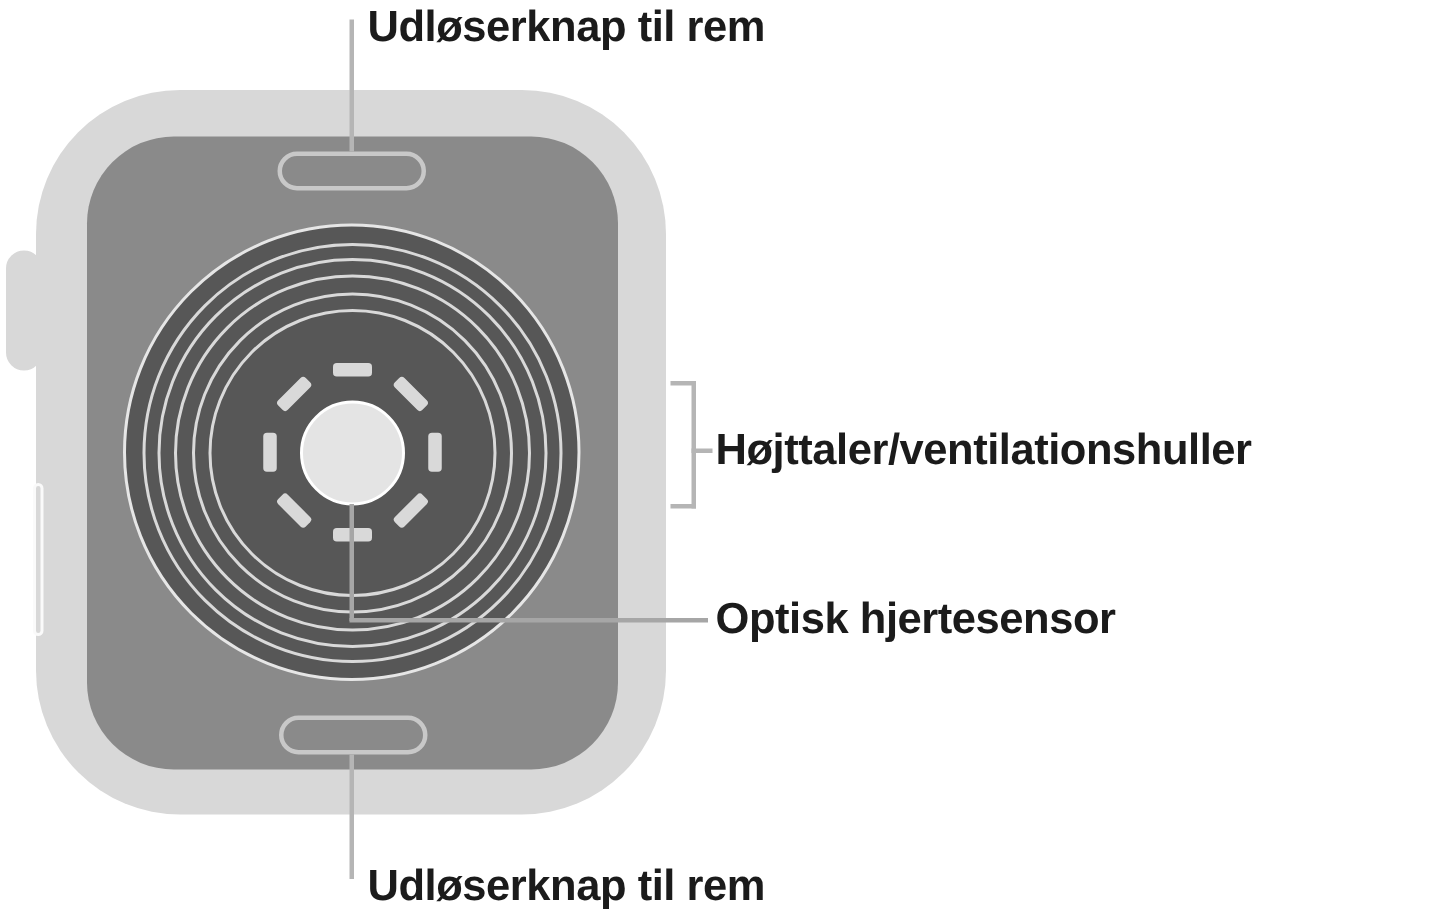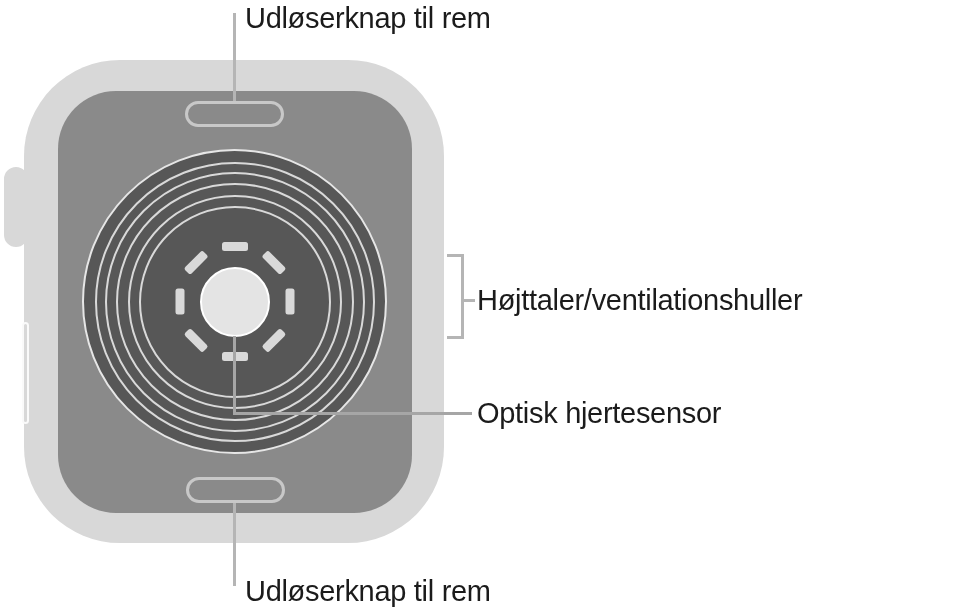--- a/index.html
+++ b/index.html
@@ -4,20 +4,21 @@
 <style>
   * { margin: 0; padding: 0; box-sizing: border-box; }
   html, body { background: #ffffff; }
   .stage {
     position: relative;
     width: 875px;
     height: 614px;
     background: #ffffff;
     overflow: hidden;
     font-family: "Liberation Sans", sans-serif;
+    font-weight: bold;
   }
   .abs { position: absolute; }
 
   
   .case {
     left: 24px; top: 60px; width: 420px; height: 483px;
     border-radius: 96px;
     background: var(--case);
   }
   .crown {

